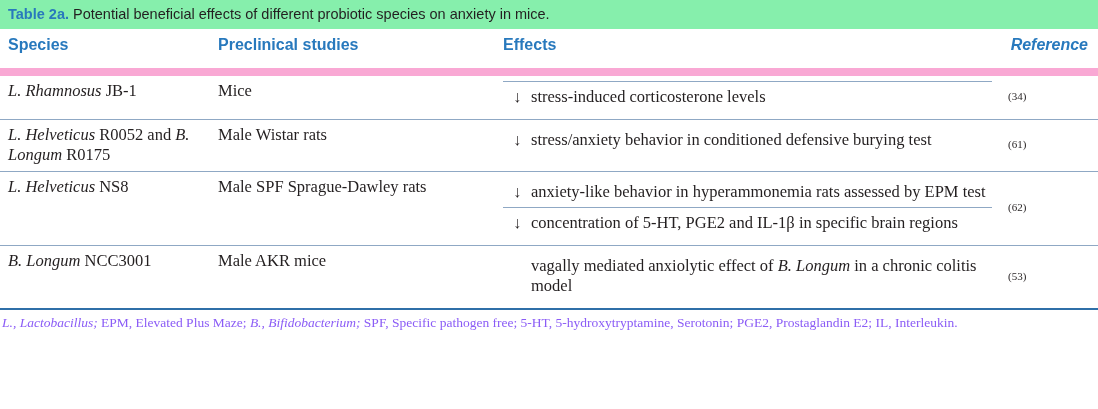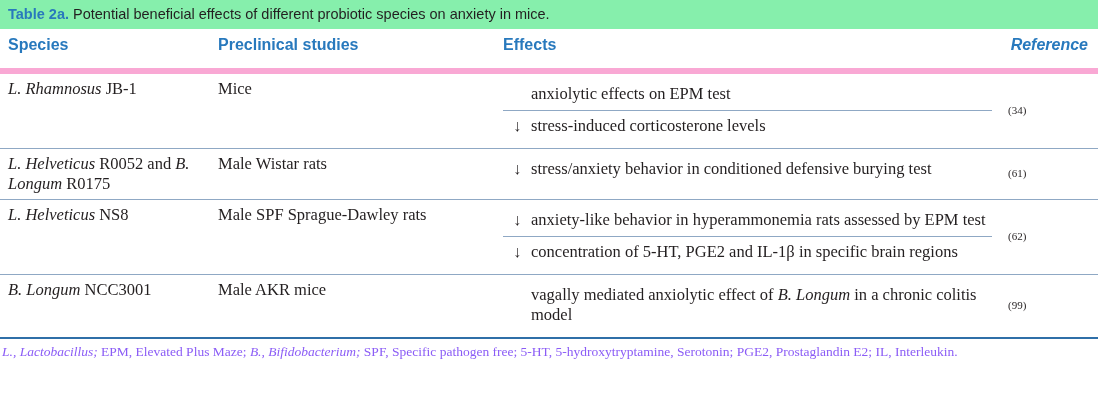--- a/index.html
+++ b/index.html
@@ -46,21 +46,21 @@
   table.main col.c-eff { width: 505px; }
   table.main col.c-ref { width: 98px; }
 
   thead th {
     font-family: "Liberation Sans", sans-serif;
     font-weight: bold;
     font-size: 16px;
     color: #2879bd;
     text-align: left;
     padding: 6px 8px 14px 8px;
-    border-bottom: 6px solid #f9a8d4;
+    border-bottom: 8px solid #f9a8d4;
     vertical-align: bottom;
   }
   thead th.ref-head {
     text-align: right;
     padding-right: 10px;
     font-style: italic;
   }
 
   tbody td {
     font-family: "Liberation Serif", serif;
@@ -164,24 +164,20 @@
           <i>L. Rhamnosus</i><span> JB-1</span>
         </td>
         <td class="pre-cell">Mice</td>
         <td class="effects-cell">
           <table class="effects">
             <colgroup>
                 <col class="c-arrow">
                 <col>
               </colgroup>
             <tbody>
-              <tr class="eff-row">
-                <td class="arrow-cell"></td>
-                <td class="eff-text">anxiolytic effects on EPM test</td>
-              </tr>
               <tr class="eff-row sep">
                 <td class="arrow-cell">↓</td>
                 <td class="eff-text">stress-induced corticosterone levels</td>
               </tr>
             </tbody>
           </table>
         </td>
         <td class="ref-cell">(34)</td>
       </tr>
 
@@ -245,21 +241,21 @@
                 <col>
               </colgroup>
             <tbody>
               <tr class="eff-row">
                 <td class="arrow-cell"></td>
                 <td class="eff-text"><span>vagally mediated anxiolytic effect of </span><i>B. Longum</i><span> in a chronic colitis model</span></td>
               </tr>
             </tbody>
           </table>
         </td>
-        <td class="ref-cell">(99)</td>
+        <td class="ref-cell">(53)</td>
       </tr>
 
     </tbody>
   </table>
 
   <div class="bottom-rule"></div>
 
   <div class="footnote">
     <i>L., Lactobacillus;</i><span> EPM, Elevated Plus Maze; </span><i>B., Bifidobacterium;</i><span> SPF, Specific pathogen free; 5-HT, 5-hydroxytryptamine, Serotonin; PGE2, Prostaglandin E2; IL, Interleukin.</span>
   </div>

